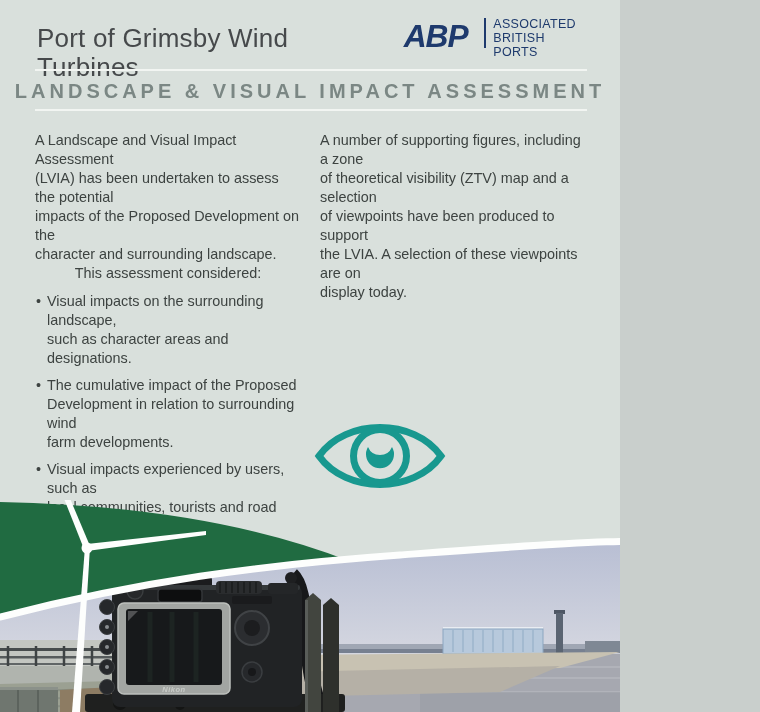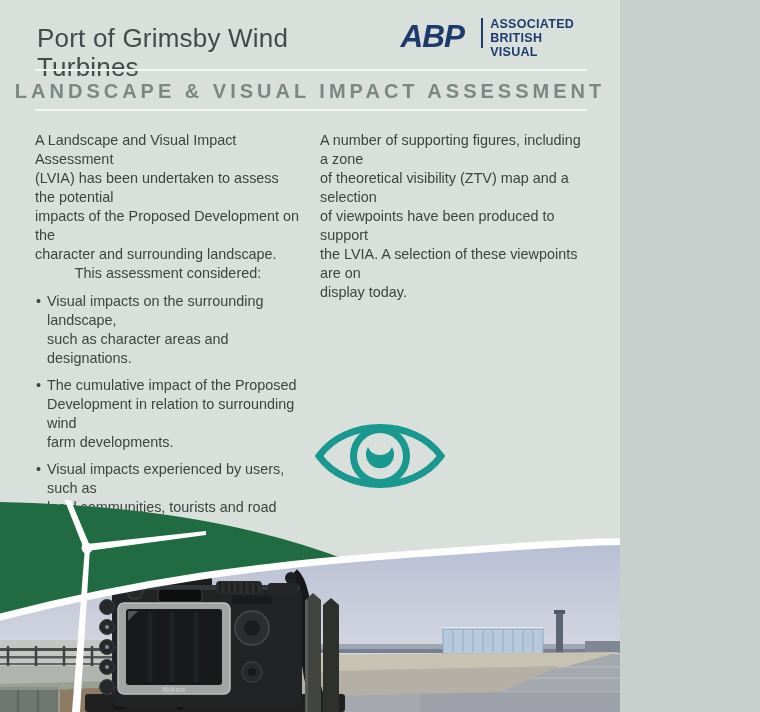--- a/index.html
+++ b/index.html
@@ -9,21 +9,21 @@
     background:#d9e0dc;
     font-family:"Liberation Sans", sans-serif;
     color:#3d4341;
   }
   
   .title-row{position:absolute;top:18px;left:37px;right:28px;display:flex;justify-content:space-between;align-items:flex-start;}
   .page-title{font-size:26px;font-weight:400;color:#46494b;letter-spacing:.2px;line-height:1.1;margin-top:6px;}
   .logo{display:flex;gap:7px;}
   .logo-mark{display:block;}
   .logo-divider{width:2px;height:30px;background:#1e3a6d;}
-  .logo-text{font-size:12.5px;font-weight:bold;color:#1e3a6d;line-height:1.1;letter-spacing:.3px;}
+  .logo-text{font-size:12.5px;font-weight:normal;color:#1e3a6d;line-height:1.1;letter-spacing:.3px;}
   
   .rule{position:absolute;left:35px;right:33px;height:2px;background:#f2f5f2;}
   .rule-top{top:69px;} .rule-bottom{top:109px;}
   .section-heading{
     position:absolute;top:80px;left:0;right:0;text-align:center;
     font-size:20px;font-weight:bold;letter-spacing:4px;color:#7b8784;
   }
   
   .columns{position:absolute;top:131px;left:35px;right:34px;display:flex;gap:19px;}
   .col{flex:1 1 0;font-size:14.4px;line-height:1.32;color:#3d4341;}
@@ -43,21 +43,21 @@
 
   <div class="title-row">
     <div class="page-title">Port of Grimsby Wind Turbines</div>
     <div class="logo">
       <svg class="logo-mark" width="84" height="36" viewBox="0 0 84 36">
         <text x="42" y="29" text-anchor="middle" font-family="Liberation Sans, sans-serif" font-size="32" font-weight="bold" font-style="italic" letter-spacing="-1" fill="#1e3a6d">ABP</text>
       </svg>
       <div class="logo-divider"></div>
       <div class="logo-text">
         <div>ASSOCIATED</div>
-        <div>BRITISH VISUAL</div>
+        <div>BRITISH PORTS</div>
       </div>
     </div>
   </div>
 
   <div class="rule rule-top"></div>
   <div class="section-heading">LANDSCAPE &amp; VISUAL IMPACT ASSESSMENT</div>
   <div class="rule rule-bottom"></div>
 
   <div class="columns">
     <div class="col">

